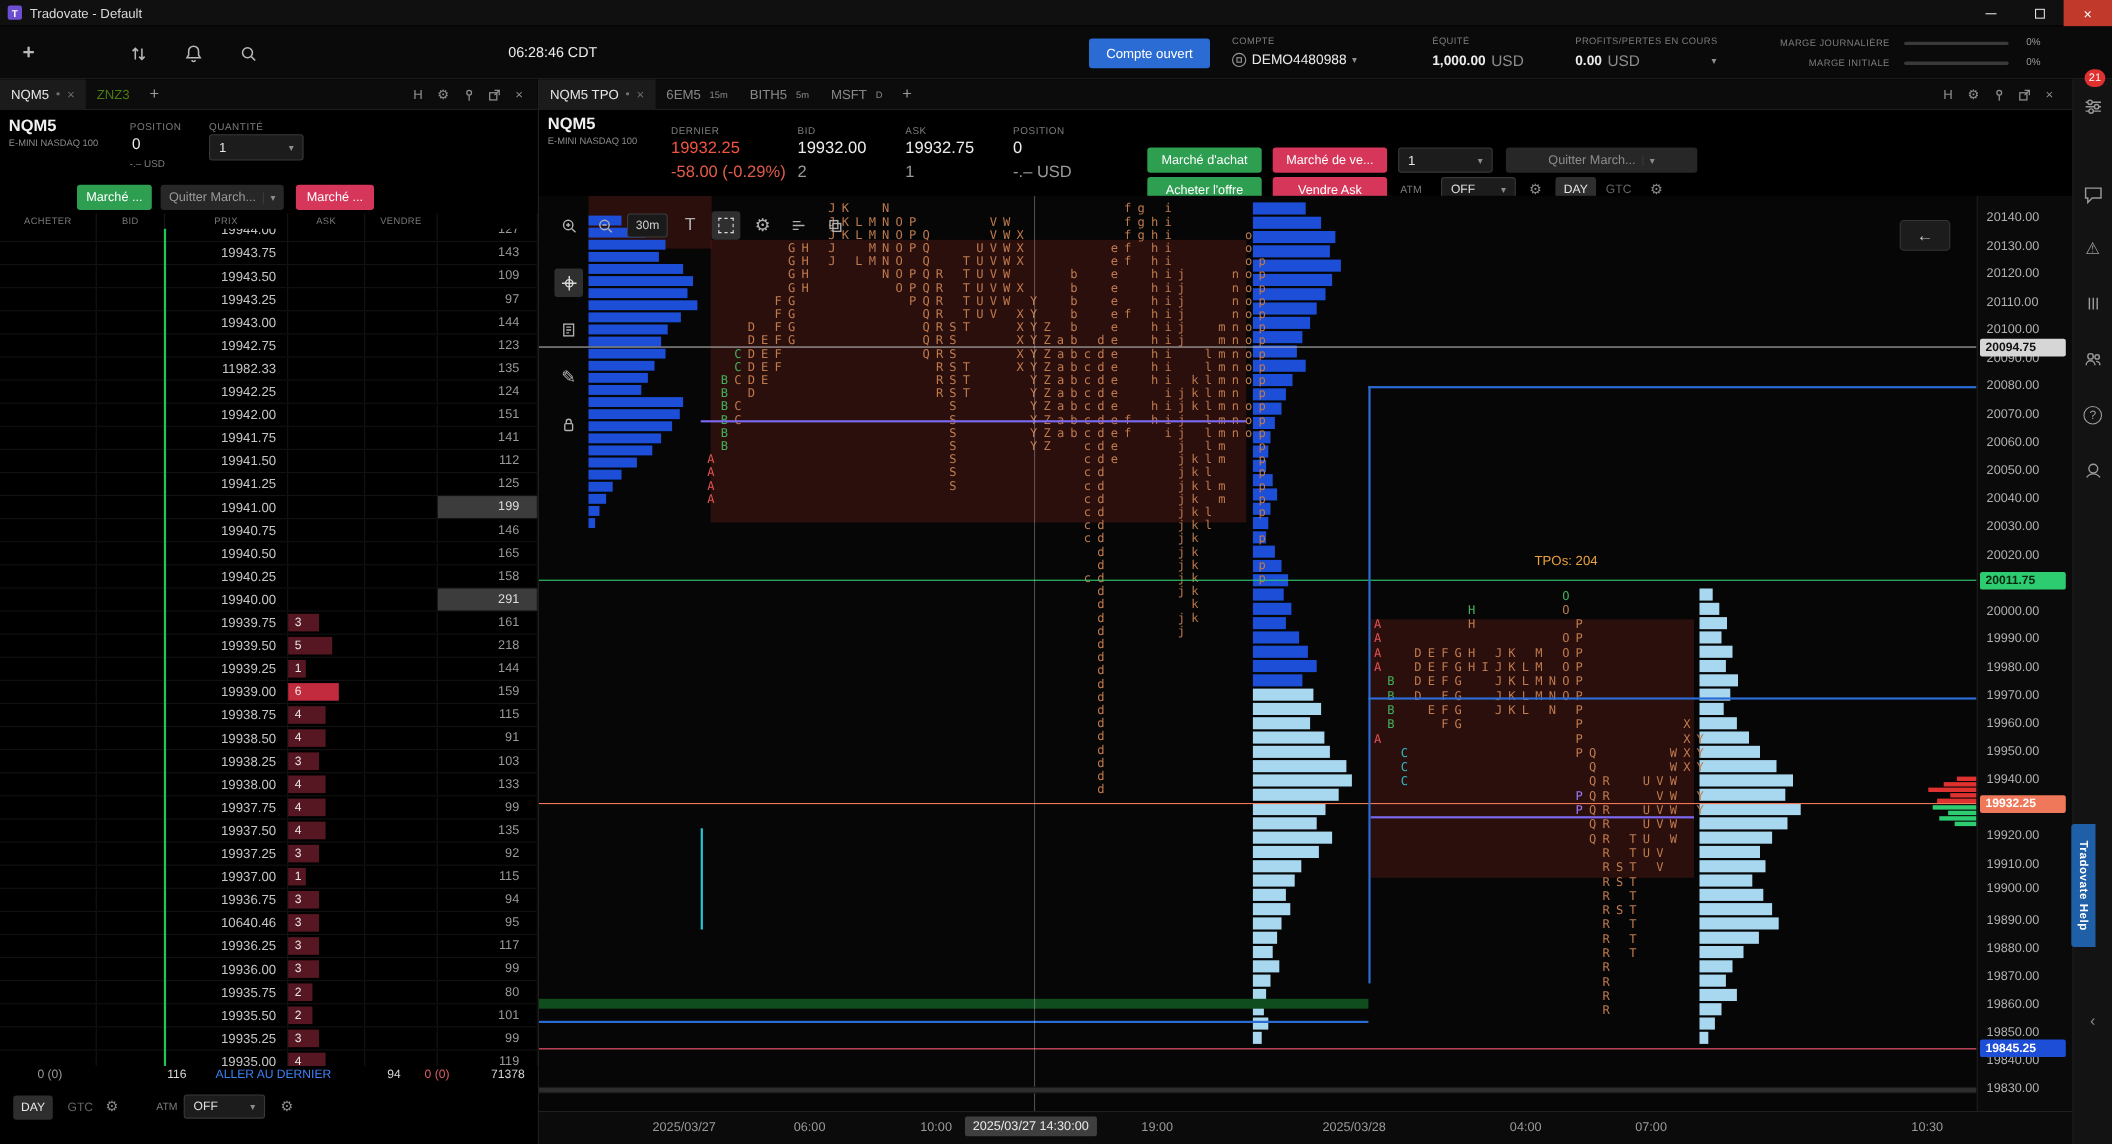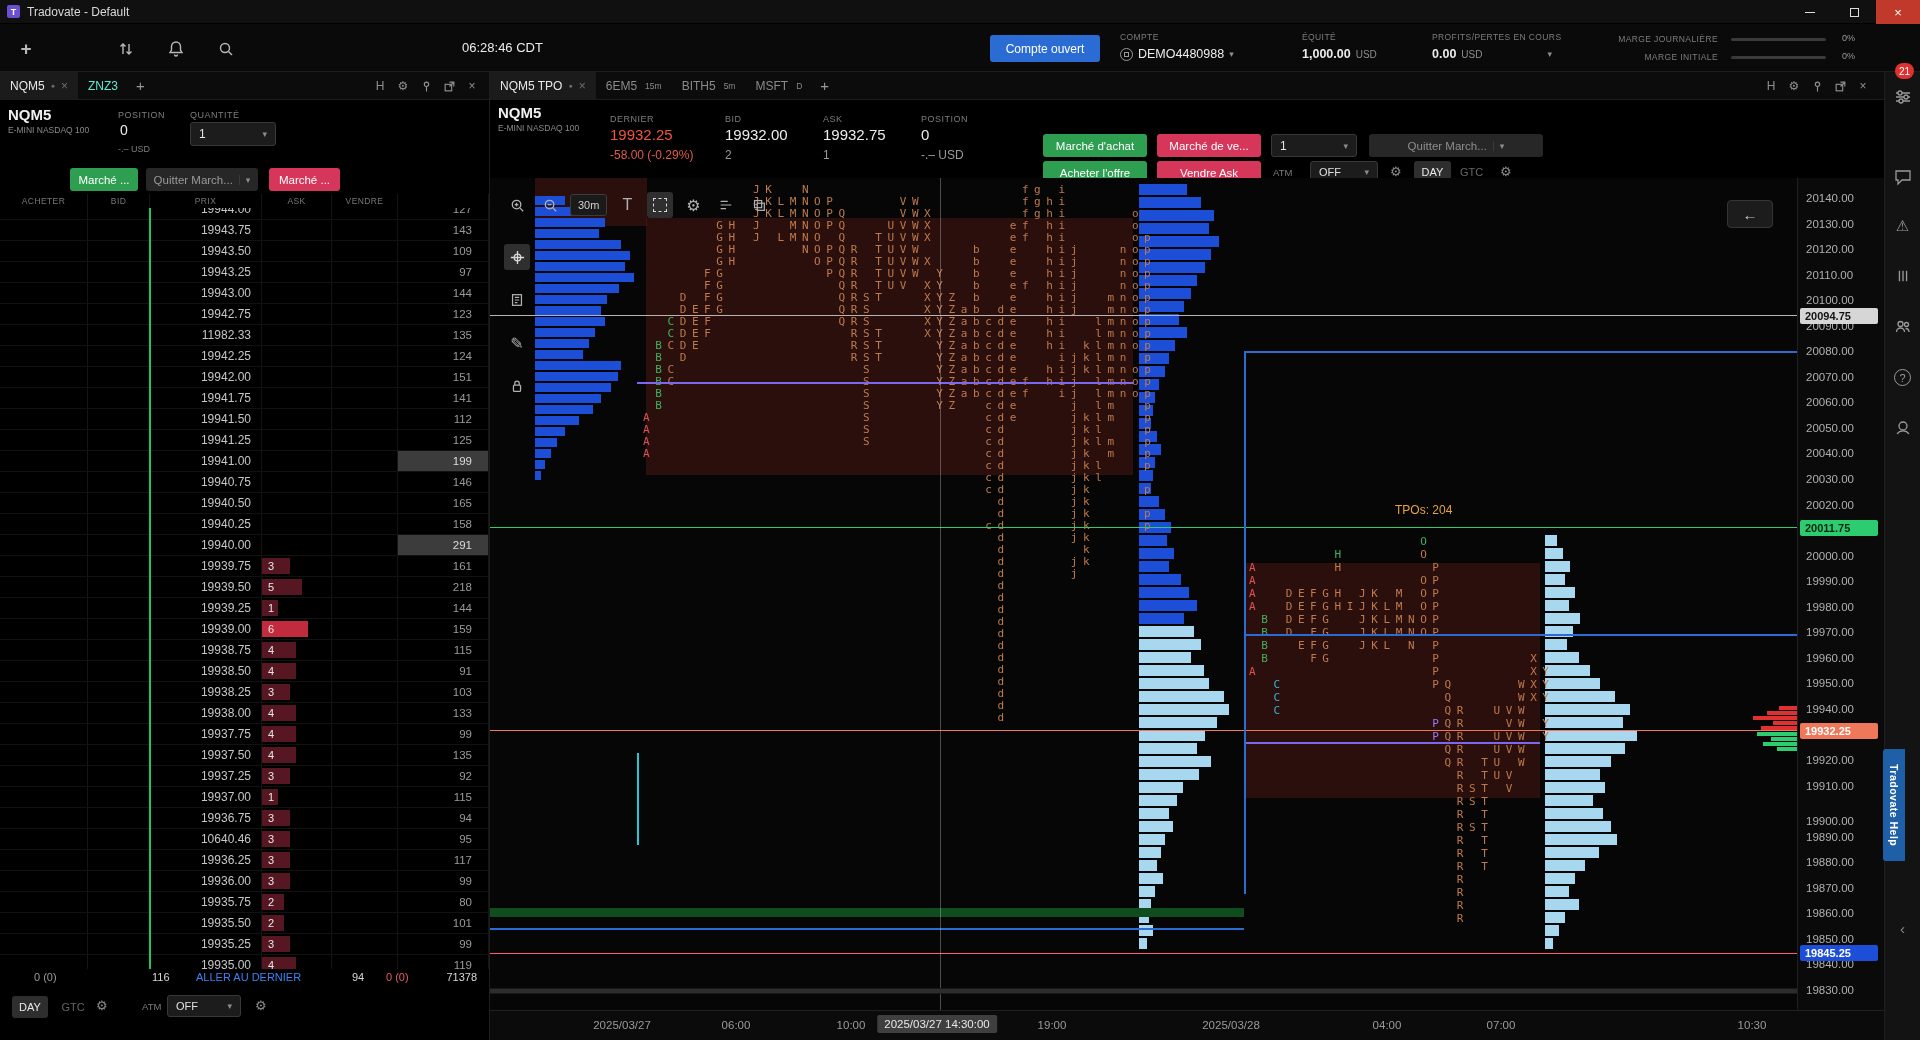--- a/index.html
+++ b/index.html
@@ -20,40 +20,40 @@
 #topbar{height:48px;background:#0a0a0a;position:relative;border-bottom:1px solid #1d1d1d}
 .tb-icon{position:absolute;top:13px;width:24px;height:24px;display:flex;align-items:center;justify-content:center;color:#b8b8b8}
 #tb-plus{left:14px;font-size:19px;font-weight:bold}
 #tb-transfer{left:114px}
 #tb-bell{left:164px}
 #tb-search{left:214px}
 #tb-time{position:absolute;left:462px;top:16px;font-size:13px;color:#ececec}
 #btn-account-open{position:absolute;left:990px;top:11px;width:110px;height:27px;background:#2b6cd4;border-radius:3px;color:#fff;font-size:12px;display:flex;align-items:center;justify-content:center}
 .tb-lab{position:absolute;font-size:8.5px;color:#7d7d7d;letter-spacing:.4px}
 .tb-val{position:absolute;font-size:12.5px;color:#ececec;display:flex;align-items:center;gap:5px}
-.tb-val .cur{font-size:10px;color:#8d8d8d}
+.tb-val .cur{font-size:14px;color:#8d8d8d}
 .tb-val .caret{font-size:9px;color:#8d8d8d}
 .acct-ico{width:13px;height:13px;border:1px solid #9a9a9a;border-radius:50%;display:inline-flex;align-items:center;justify-content:center}
 .acct-ico i{width:5px;height:5px;border:1px solid #9a9a9a;display:block}
 .mbar{position:absolute;width:95px;height:3px;background:#3a3a3a;border-radius:2px}
 .mpct{position:absolute;font-size:9px;color:#9a9a9a}
 
 
 #main{display:flex;height:968px;position:relative}
 #dom-panel{width:490px;position:relative;background:#000;border-right:1px solid #1f1f1f;overflow:hidden}
 #chart-panel{flex:1;position:relative;background:#000;overflow:hidden}
 #rail{width:36px;background:#131313;border-left:1px solid #1f1f1f;position:relative}
 
 
 .tabbar{height:28px;background:#0c0c0c;border-bottom:1px solid #1d1d1d;display:flex;align-items:center;position:relative;font-size:12px}
 .tab{display:flex;align-items:center;gap:6px;padding:0 10px;height:28px;color:#8a8a8a}
 .tab.active{background:#1b1b1b;color:#e8e8e8}
 .tab .dot{font-size:7px;color:#6f6f6f;line-height:1}
 .tab .tclose{color:#6f6f6f;font-size:12px}
-.tab.alert{color:#5eead4}
+.tab.alert{color:#4d7c0f}
 .tab sup{font-size:8.5px;margin-left:2px}
 .tab-plus{padding:0 8px;color:#9a9a9a;font-size:15px}
 .tabbar-icons{position:absolute;top:0;height:28px;display:flex;align-items:center;gap:9px;color:#8f8f8f;font-size:12px}
 .tabbar-icons .tbi{display:flex;align-items:center;justify-content:center;width:14px}
 
 
 .lab{font-size:9px;color:#7d7d7d;letter-spacing:.5px}
 #dom-sym{position:absolute;left:8px;top:34px;font-size:15px;font-weight:bold;color:#f0f0f0}
 #dom-sym-desc{position:absolute;left:8px;top:53px;font-size:8.5px;color:#8a8a8a}
 #dom-pos-label{position:absolute;left:118px;top:38px}
@@ -94,21 +94,21 @@
 #dom-atm-label{position:absolute;left:142px;top:929px;font-size:9.5px;color:#7d7d7d}
 #dom-off{left:167px;top:923px;width:74px;background:#1c1c1c;border:1px solid #383838;color:#e0e0e0;justify-content:flex-start;padding:0 8px}
 #dom-off .caret{margin-left:auto;font-size:9px;color:#8d8d8d}
 #dom-gear2{position:absolute;left:255px;top:926px;color:#8a8a8a;font-size:13px}
 
 
 #ch-sym{position:absolute;left:8px;top:32px;font-size:15px;font-weight:bold;color:#f0f0f0}
 #ch-sym-desc{position:absolute;left:8px;top:51px;font-size:8.5px;color:#8a8a8a}
 .ch-lab{position:absolute;top:42px;font-size:9px;color:#7d7d7d;letter-spacing:.5px}
 .ch-val{position:absolute;top:54px;font-size:15px;color:#ececec}
-.ch-sub{position:absolute;top:76px;font-size:12px;color:#9a9a9a}
+.ch-sub{position:absolute;top:76px;font-size:15px;color:#9a9a9a}
 #ch-last-val{color:#f2543f}
 #ch-last-chg{color:#e25b4a}
 #ch-buy1{left:553px;top:62px;width:104px;background:#2e9e51}
 #ch-sell1{left:667px;top:62px;width:104px;background:#d6365a}
 #ch-qty{position:absolute;left:781px;top:62px;width:86px;height:23px;background:#1c1c1c;border:1px solid #383838;border-radius:3px;display:flex;align-items:center;padding:0 8px;font-size:12px;color:#e5e5e5}
 #ch-qty .caret{margin-left:auto;font-size:9px;color:#8d8d8d}
 #ch-exit{left:879px;top:62px;width:174px;background:#272727;color:#8d8d8d}
 #ch-buy2{left:553px;top:89px;width:104px;background:#2e9e51}
 #ch-sell2{left:667px;top:89px;width:104px;background:#d6365a}
 #ch-atm-label{position:absolute;left:783px;top:95px;font-size:9.5px;color:#7d7d7d}
@@ -1050,21 +1050,21 @@
         <div class="pa-label" style="top: 371.672px;">20000.00</div>
         <div class="pa-label" style="top: 397.22px;">19990.00</div>
         <div class="pa-label" style="top: 422.768px;">19980.00</div>
         <div class="pa-label" style="top: 448.316px;">19970.00</div>
         <div class="pa-label" style="top: 473.864px;">19960.00</div>
         <div class="pa-label" style="top: 499.412px;">19950.00</div>
         <div class="pa-label" style="top: 524.96px;">19940.00</div>
         <div class="pa-label" style="top: 550.508px;">19930.00</div>
         <div class="pa-label" style="top: 576.056px;">19920.00</div>
         <div class="pa-label" style="top: 601.604px;">19910.00</div>
-        <div class="pa-label" style="top: 637px;">19900.00</div>
+        <div class="pa-label" style="top: 624px;">19900.00</div>
         <div class="pa-label" style="top: 652.7px;">19890.00</div>
         <div class="pa-label" style="top: 678.248px;">19880.00</div>
         <div class="pa-label" style="top: 703.796px;">19870.00</div>
         <div class="pa-label" style="top: 729.344px;">19860.00</div>
         <div class="pa-label" style="top: 754.892px;">19850.00</div>
         <div class="pa-label" style="top: 780.44px;">19840.00</div>
         <div class="pa-label" style="top: 805.988px;">19830.00</div>
         <div class="pa-special settle" style="top: 129.605px;">20094.75</div>
         <div class="pa-special high" style="top: 341.653px;">20011.75</div>
         <div class="pa-special last" style="top: 544.76px;">19932.25</div>

